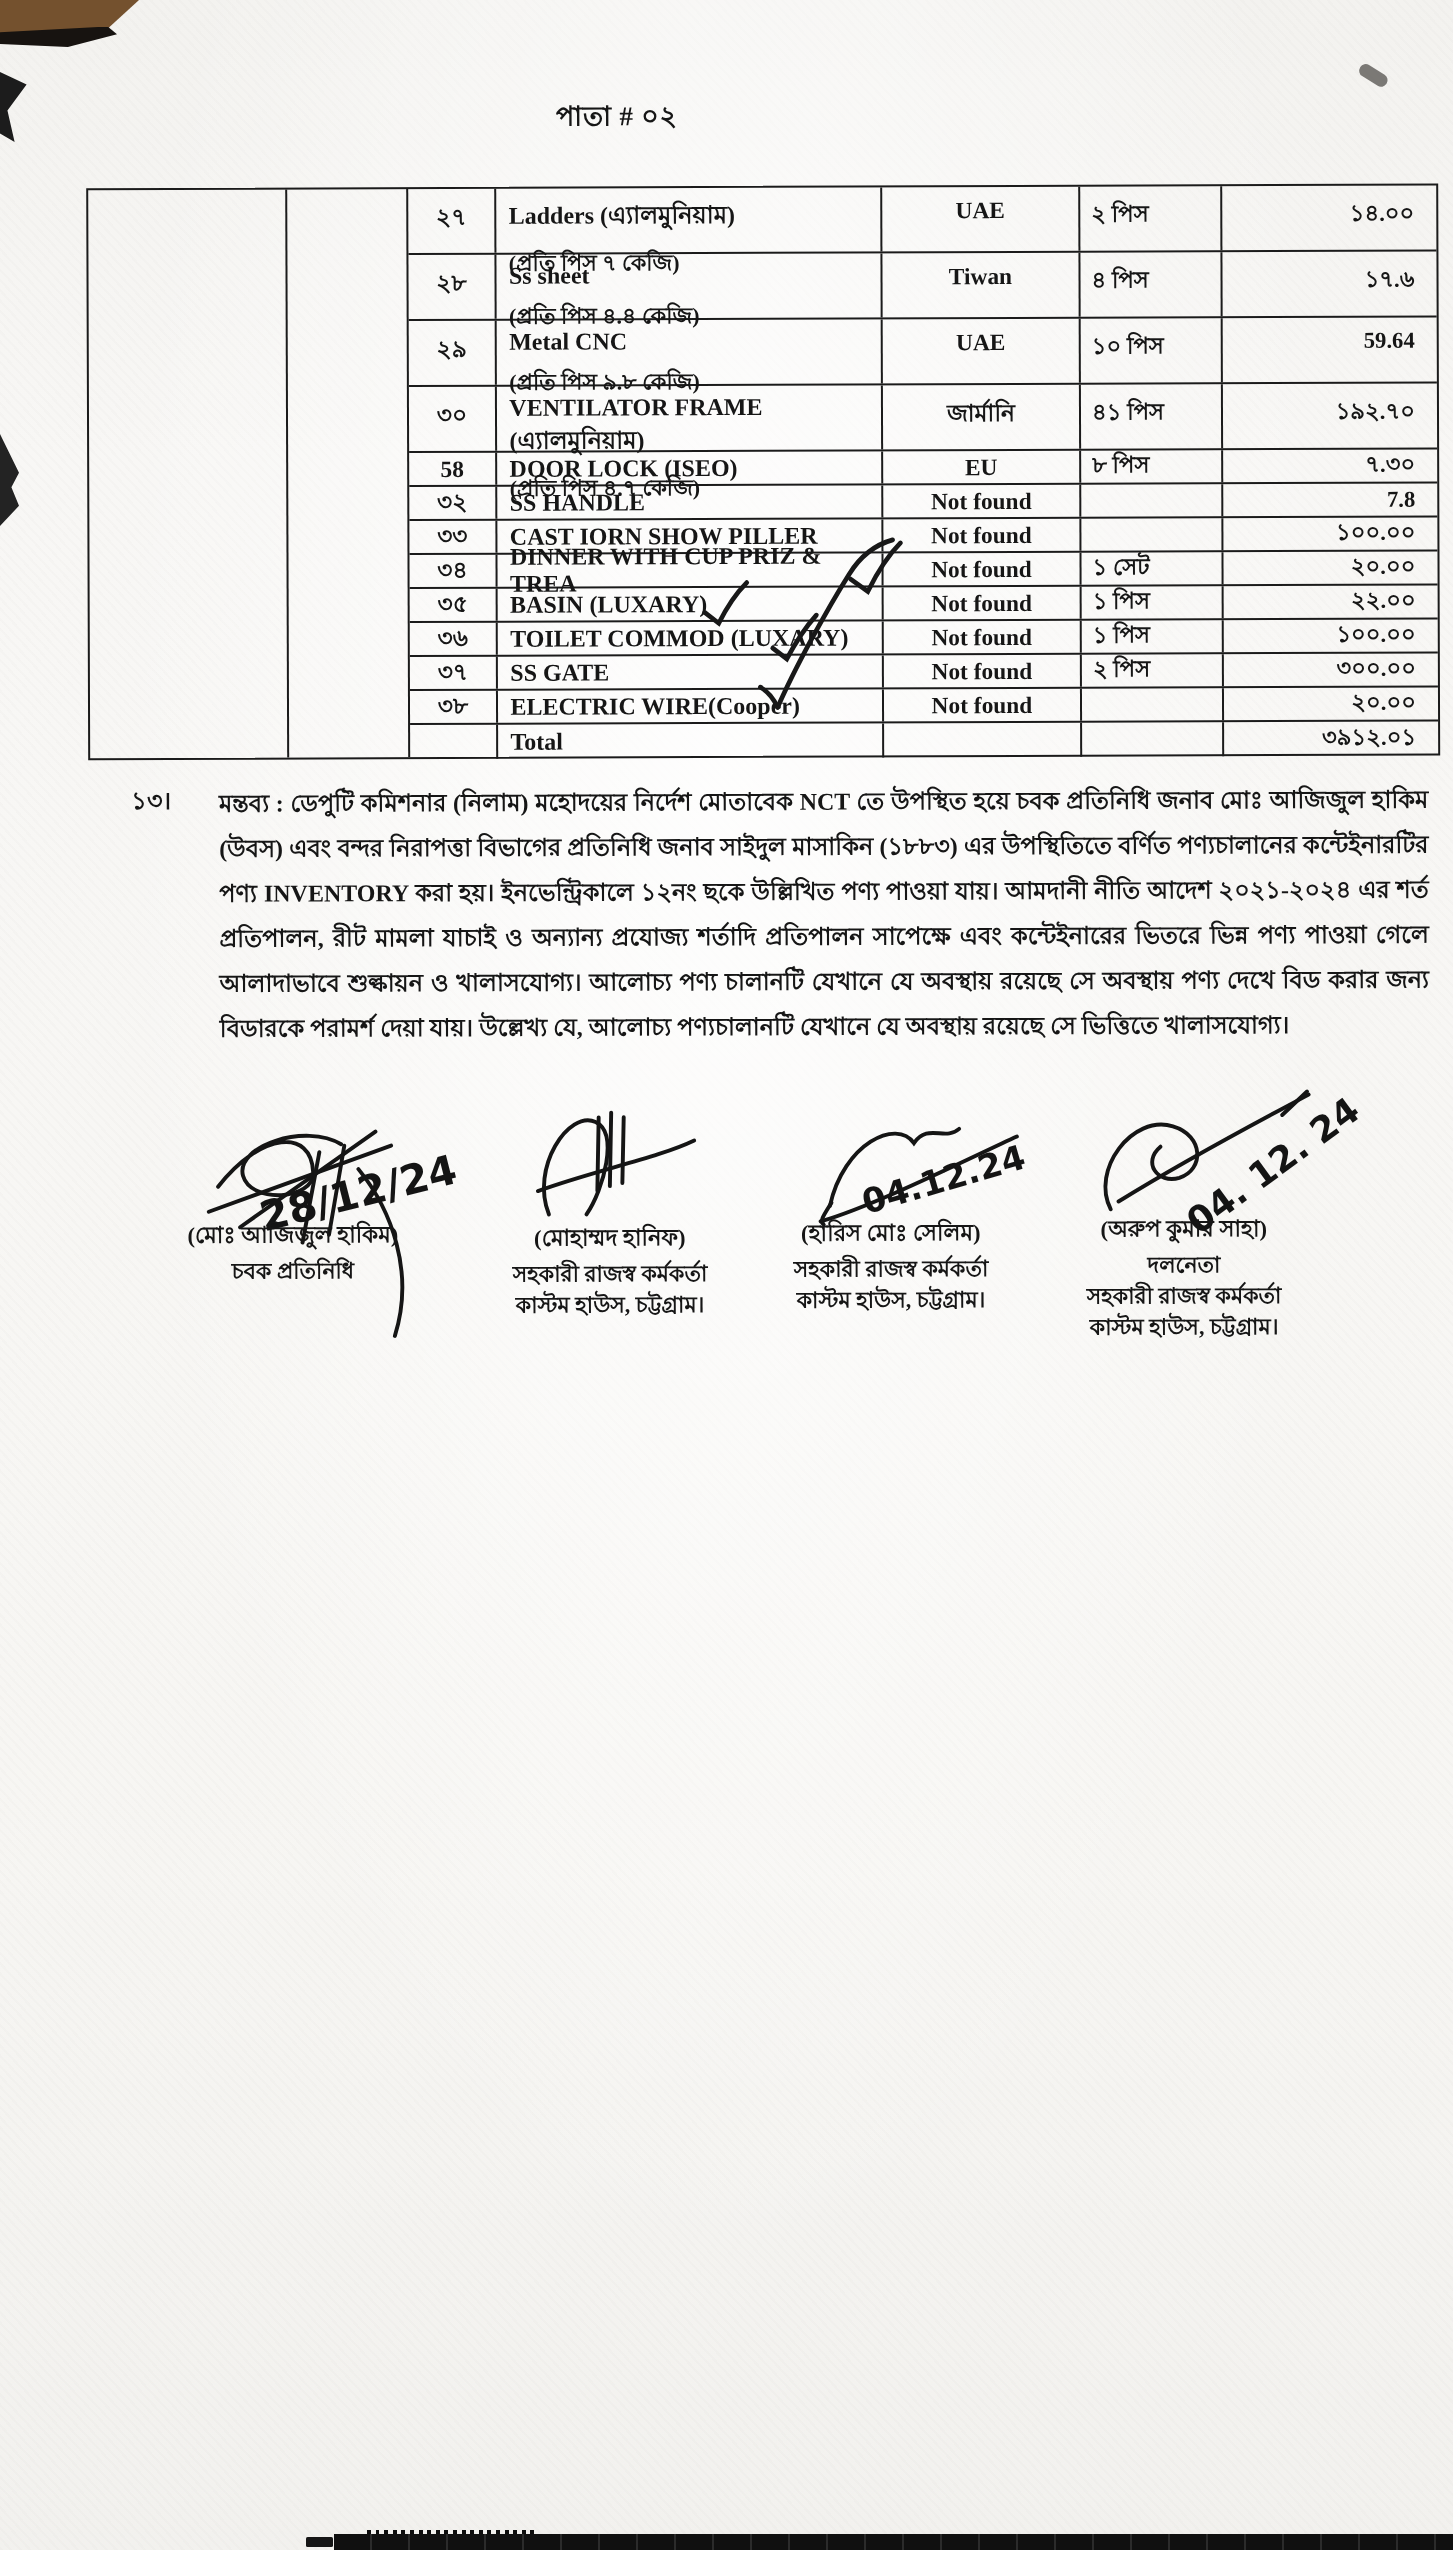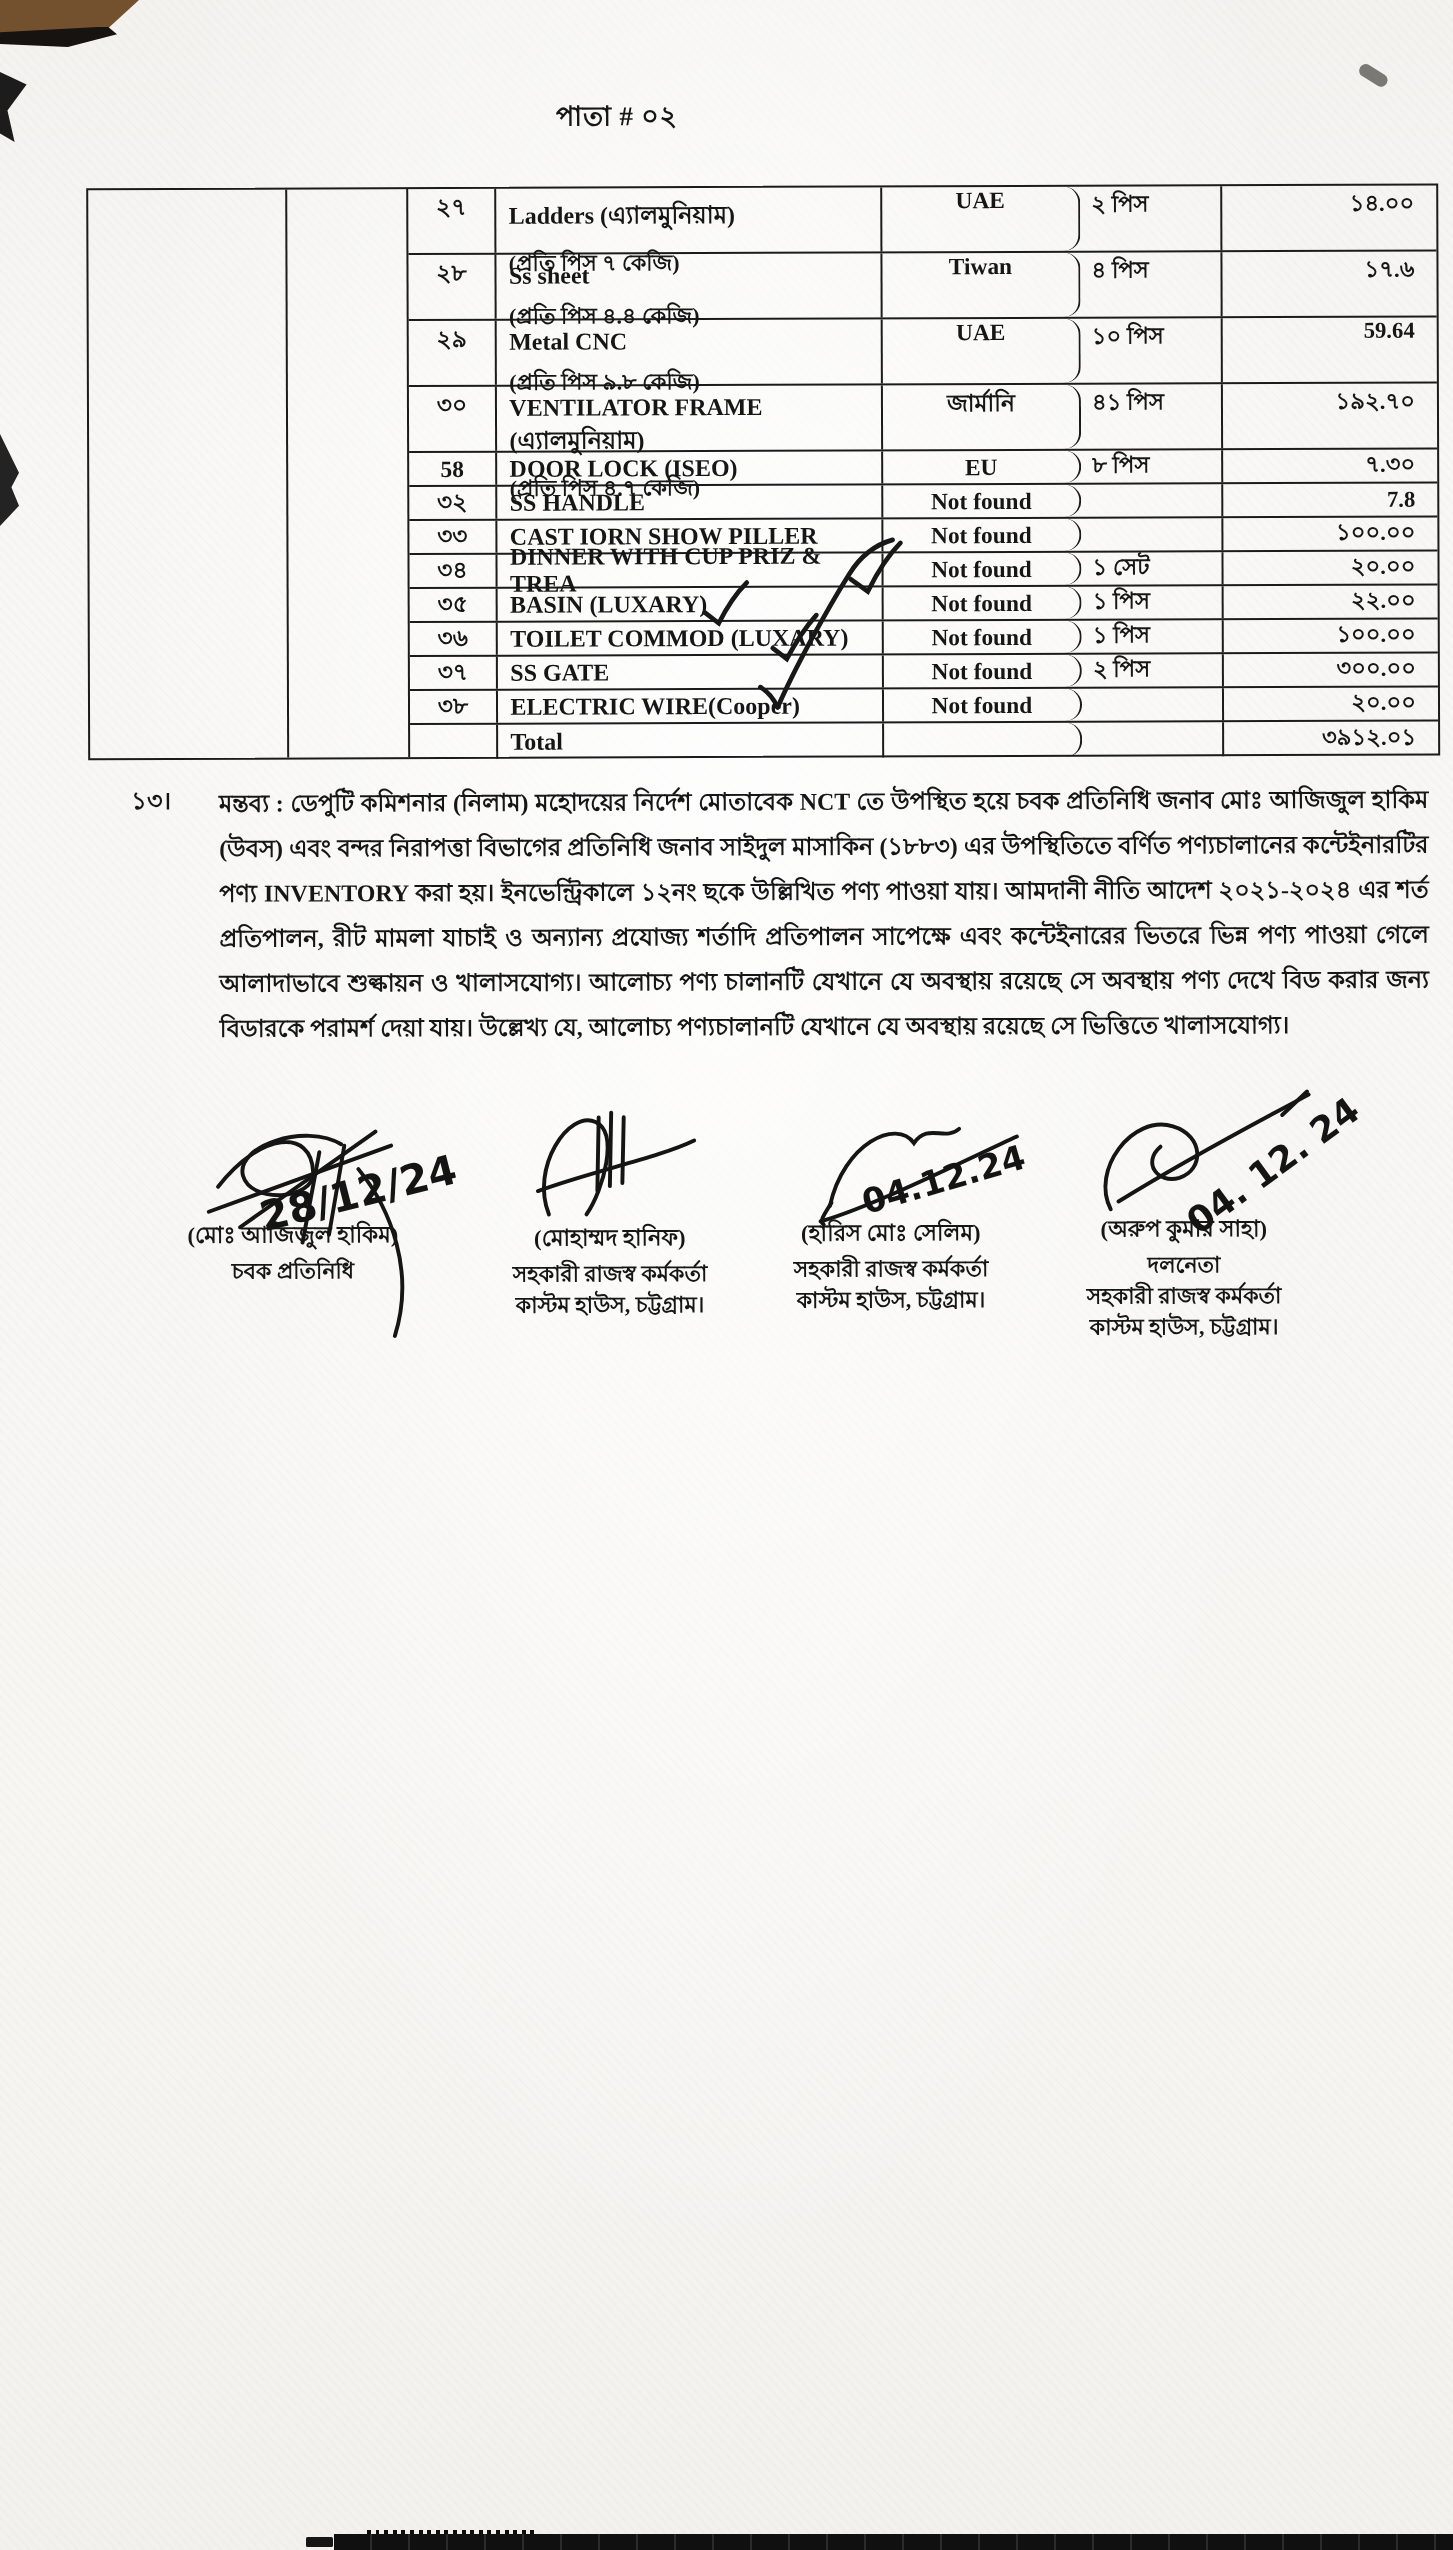--- a/index.html
+++ b/index.html
@@ -38,24 +38,24 @@
   .leftcol1{position:absolute;left:0;top:0;bottom:0;width:199px;border-right:2.3px solid #1b1b1b;box-sizing:border-box;}
   .leftcol2{position:absolute;left:199px;top:0;bottom:0;width:121px;border-right:2.3px solid #1b1b1b;box-sizing:border-box;}
   .rows{position:absolute;left:320px;top:0;right:0;bottom:0;}
   .trow{display:flex;border-bottom:2.3px solid #1b1b1b;box-sizing:border-box;}
   .trow:last-child{border-bottom:none;}
   .trow.tall{height:66px;}
   .trow.short{height:34px;}
   .tcell{box-sizing:border-box;border-right:2.3px solid #1b1b1b;display:flex;flex-direction:column;justify-content:center;}
   .c-sl{width:90px;align-items:center;font-size:23.4px;font-weight:600;}
   .c-item{width:395px;padding:1.6px 12.5px;font-size:24px;font-weight:600;justify-content:center;}
-  .c-origin{width:203px;align-items:center;text-align:center;font-size:23.4px;font-weight:600;border-radius:16px;}
+  .c-origin{width:203px;align-items:center;text-align:center;font-size:23.4px;font-weight:600;}
   .c-qty{width:145px;padding-left:11px;font-size:22.7px;font-weight:600;}
   .c-val{width:219px;border-right:none;align-items:flex-end;padding-right:22px;font-size:22.7px;font-weight:600;}
-  .tall .tcell{justify-content:flex-start;padding-top:0;}
+  .tall .tcell{justify-content:flex-start;padding-top:10px;}
   .tall .c-item{padding-top:7.8px;}
   .c-item .note{font-size:22px;margin-top:9.4px;}
   .total-item{font-weight:bold;}
   
   .noteblock{position:absolute;left:133px;top:780px;width:1297px;display:flex;}
   .noteno{width:61px;flex:0 0 61px;font-size:24px;font-weight:bold;}
   .notetext{flex:1;margin-left:26.6px;font-size:24px;font-weight:bold;line-height:45px;text-align:justify;}
   
   .sig{position:absolute;text-align:center;}
   .sig svg{position:absolute;pointer-events:none;overflow:visible;}

